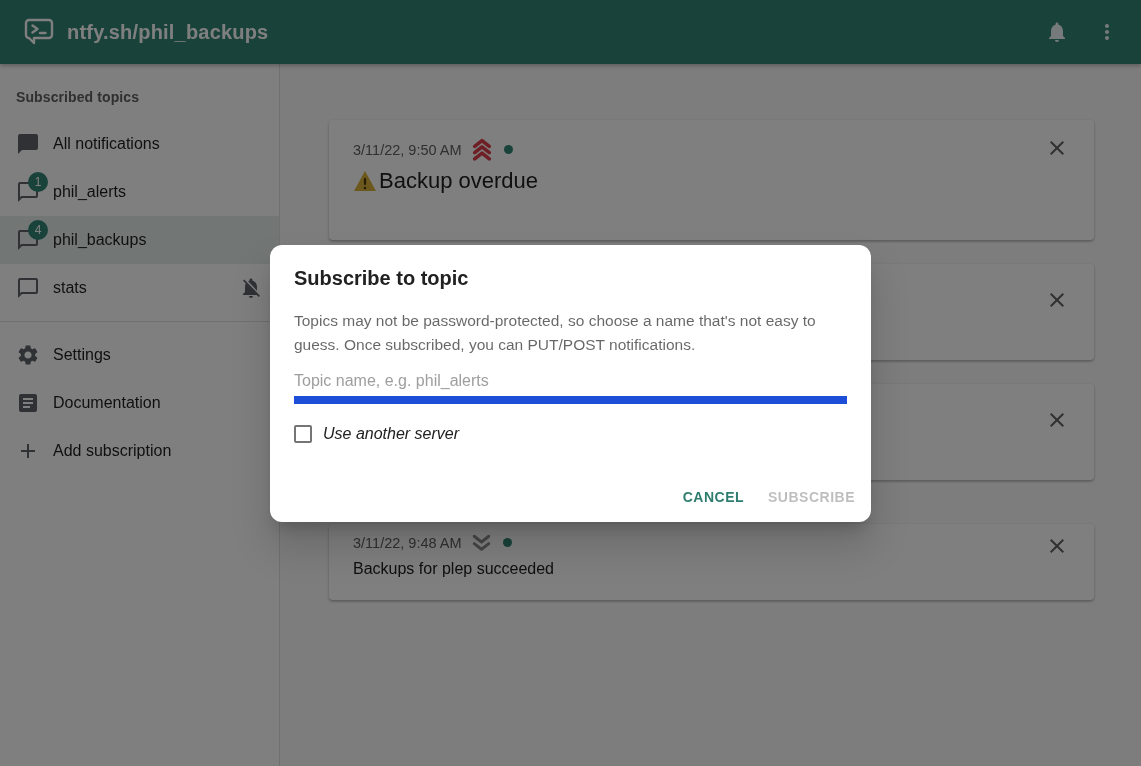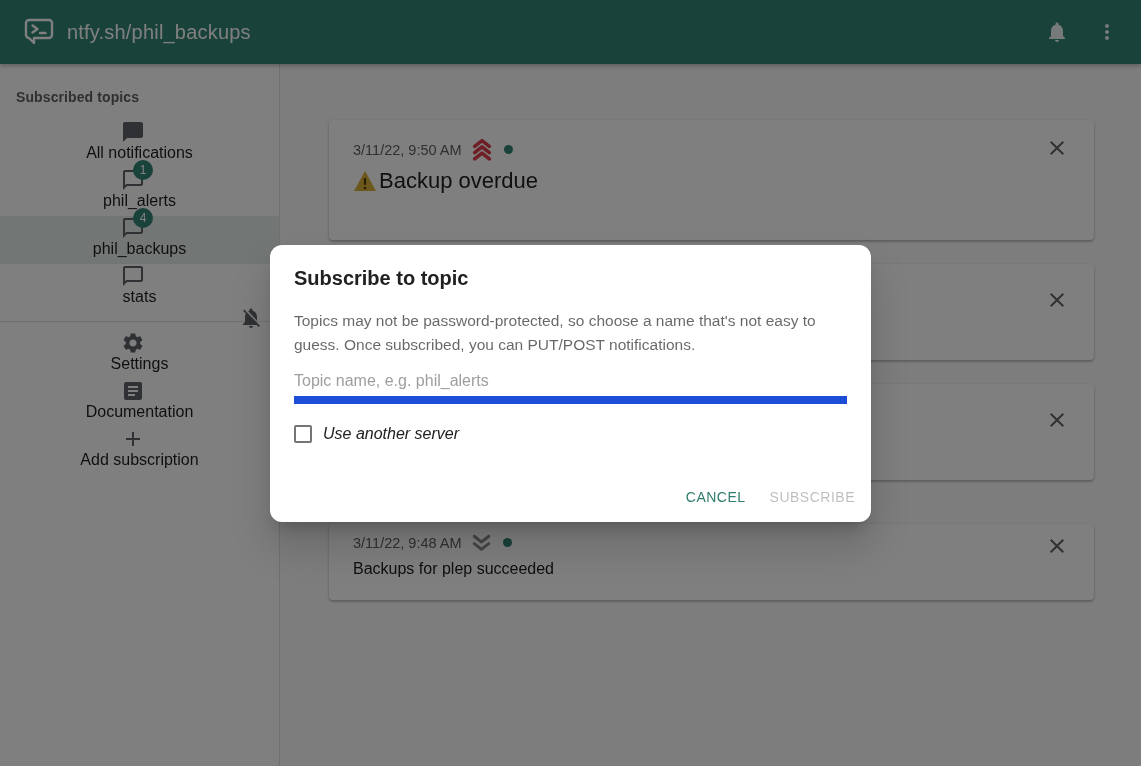--- a/index.html
+++ b/index.html
@@ -10,40 +10,40 @@
   }
 
   
   .header {
     position:absolute; top:0; left:0; width:1141px; height:64px;
     background:#338574; display:flex; align-items:center; z-index:5;
     box-shadow:0 2px 4px rgba(0,0,0,.25);
   }
   .logo { margin-left:24px; width:30px; height:28px; flex:0 0 auto; }
   .app-title {
-    margin-left:13px; color:#ffffff; font-size:20px; font-weight:normal;
+    margin-left:13px; color:#ffffff; font-size:20px; font-weight:bold;
     letter-spacing:.2px;
   }
   .header-actions { margin-left:auto; display:flex; align-items:center; }
   .icon-btn { width:24px; height:24px; padding:0; border:none; background:none; cursor:pointer; }
   .bell-btn { margin-right:26px; }
   .menu-btn { margin-right:22px; }
 
   
   .sidebar {
     position:absolute; top:64px; left:0; width:280px; bottom:0;
     background:#ffffff; border-right:1px solid rgba(0,0,0,0.12);
   }
   .section-label {
     padding:26px 16px 16px; font-size:14px; line-height:14px;
     color:#606060; font-weight:bold; letter-spacing:.1px;
   }
   .nav-item {
     height:48px; display:flex; align-items:center; padding:0 16px;
-    font-size:16px; color:#1f1f1f; cursor:pointer; position:relative;flex-direction:column;
+    font-size:16px; color:#1f1f1f; cursor:pointer; position:relative;
   }
   .nav-item.selected { background:rgba(51,133,116,0.13); }
   .nav-icon { position:relative; width:24px; height:24px; margin-right:13px; flex:0 0 auto; }
   .nav-icon svg { display:block; }
   .badge {
     position:absolute; top:-8px; right:-8px; min-width:20px; height:20px;
     padding:0 5px; border-radius:10px; background:#338574; color:#fff;
     font-size:12px; display:flex; align-items:center; justify-content:center;
   }
   .mute-icon { margin-left:auto; width:24px; height:24px; }
@@ -94,21 +94,21 @@
   .field-wrap input::placeholder { color:#9e9e9e; opacity:1; }
   .checkbox-row { margin:21px 24px 0; display:flex; align-items:center; cursor:pointer;font-style:italic; }
   .checkbox-box {
     width:18px; height:18px; border:2px solid #757575; border-radius:2px;
     background:#fff; flex:0 0 auto;
   }
   .checkbox-label { margin-left:11px; font-size:16px; color:#212121; }
   .dialog-actions { position:absolute; right:8px; bottom:8px; display:flex; }
   .dialog-actions button {
     border:none; background:none; font-family:"Liberation Sans", sans-serif;
-    font-size:14px; font-weight:normal; letter-spacing:.5px; padding:9px 8px;
+    font-size:14px; font-weight:bold; letter-spacing:.5px; padding:9px 8px;
     margin-left:8px; cursor:pointer; border-radius:4px;
   }
   .btn-cancel { color:#2e7d6e; }
   .btn-subscribe { color:rgba(0,0,0,0.26); cursor:default; }
 </style>
 </head>
 <body>
 
 <div class="header">
   <svg class="logo" viewBox="0 0 30 28" fill="none">

